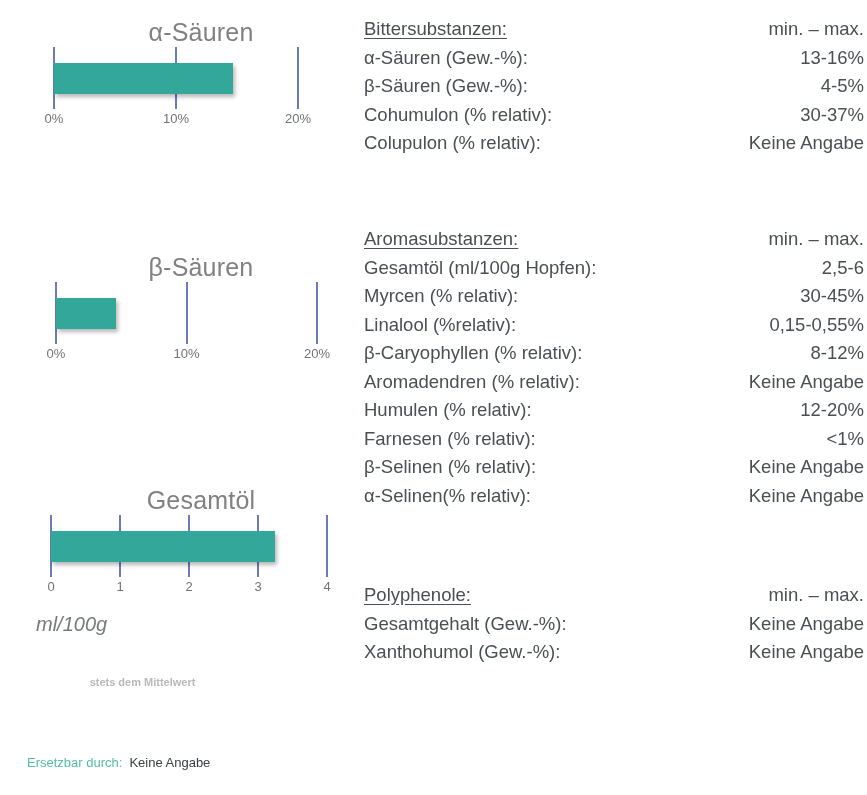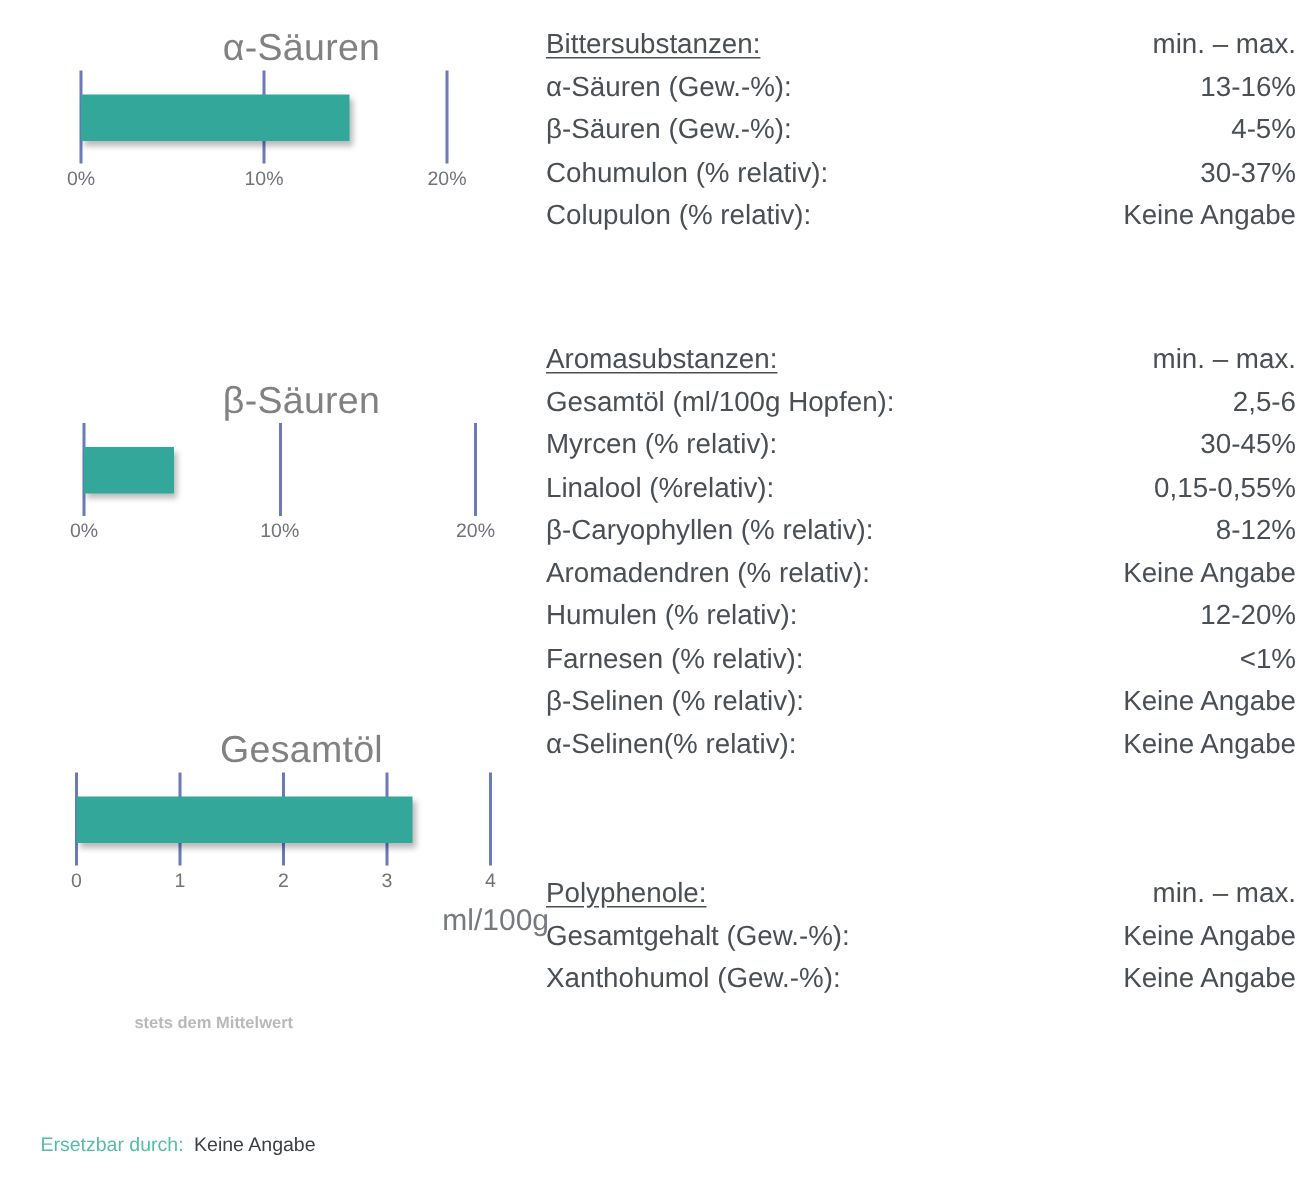--- a/index.html
+++ b/index.html
@@ -50,24 +50,25 @@
   .tick-labels { position: absolute; left: 0; right: 0; top: 64px; height: 20px; }
   .tick-label {
     position: absolute;
     top: 0;
     font-size: 13px;
     color: #707378;
     transform: translateX(-50%);
     white-space: nowrap;
   }
   .axis-caption {
-    text-align: right;
+    text-align: left;
     font-size: 20px;
     color: #76797e;
-    margin-top: 6px;
+    margin-top: 16px;
+    font-style: italic;
   }
 
   .footnote {
     position: absolute;
     left: 0;
     width: 285px;
     top: 672px;
     text-align: center;
     font-size: 11px;
     font-weight: bold;

